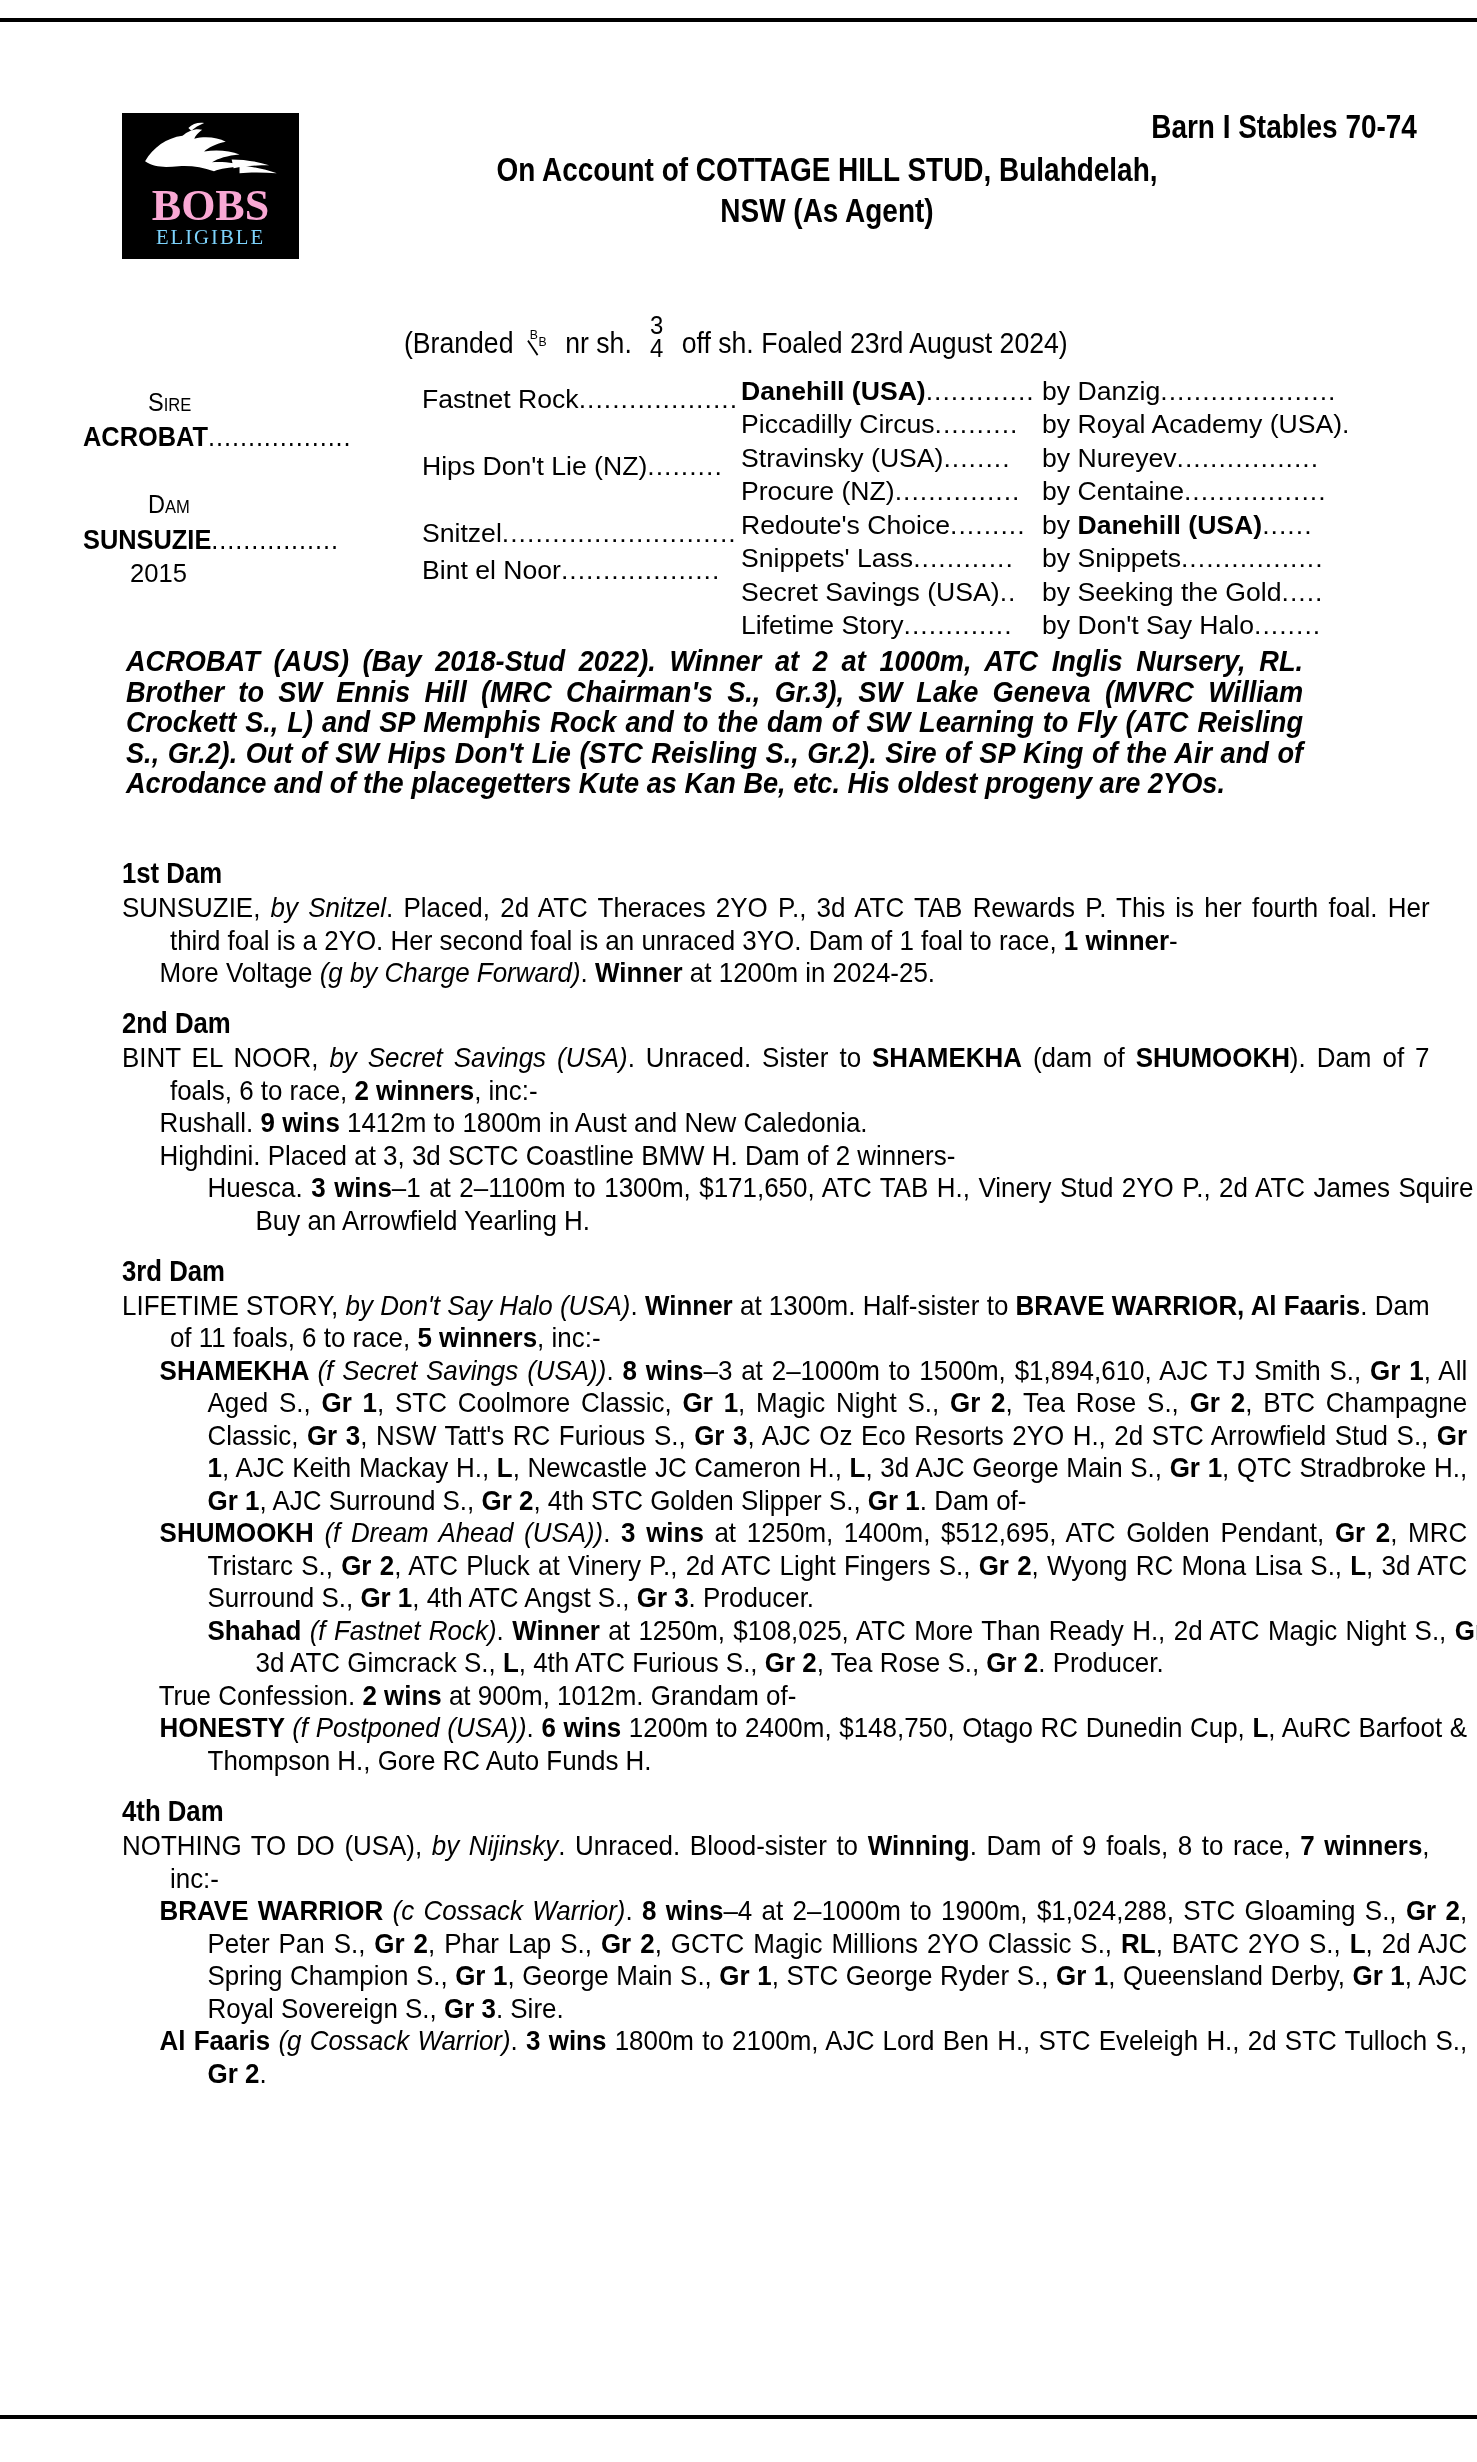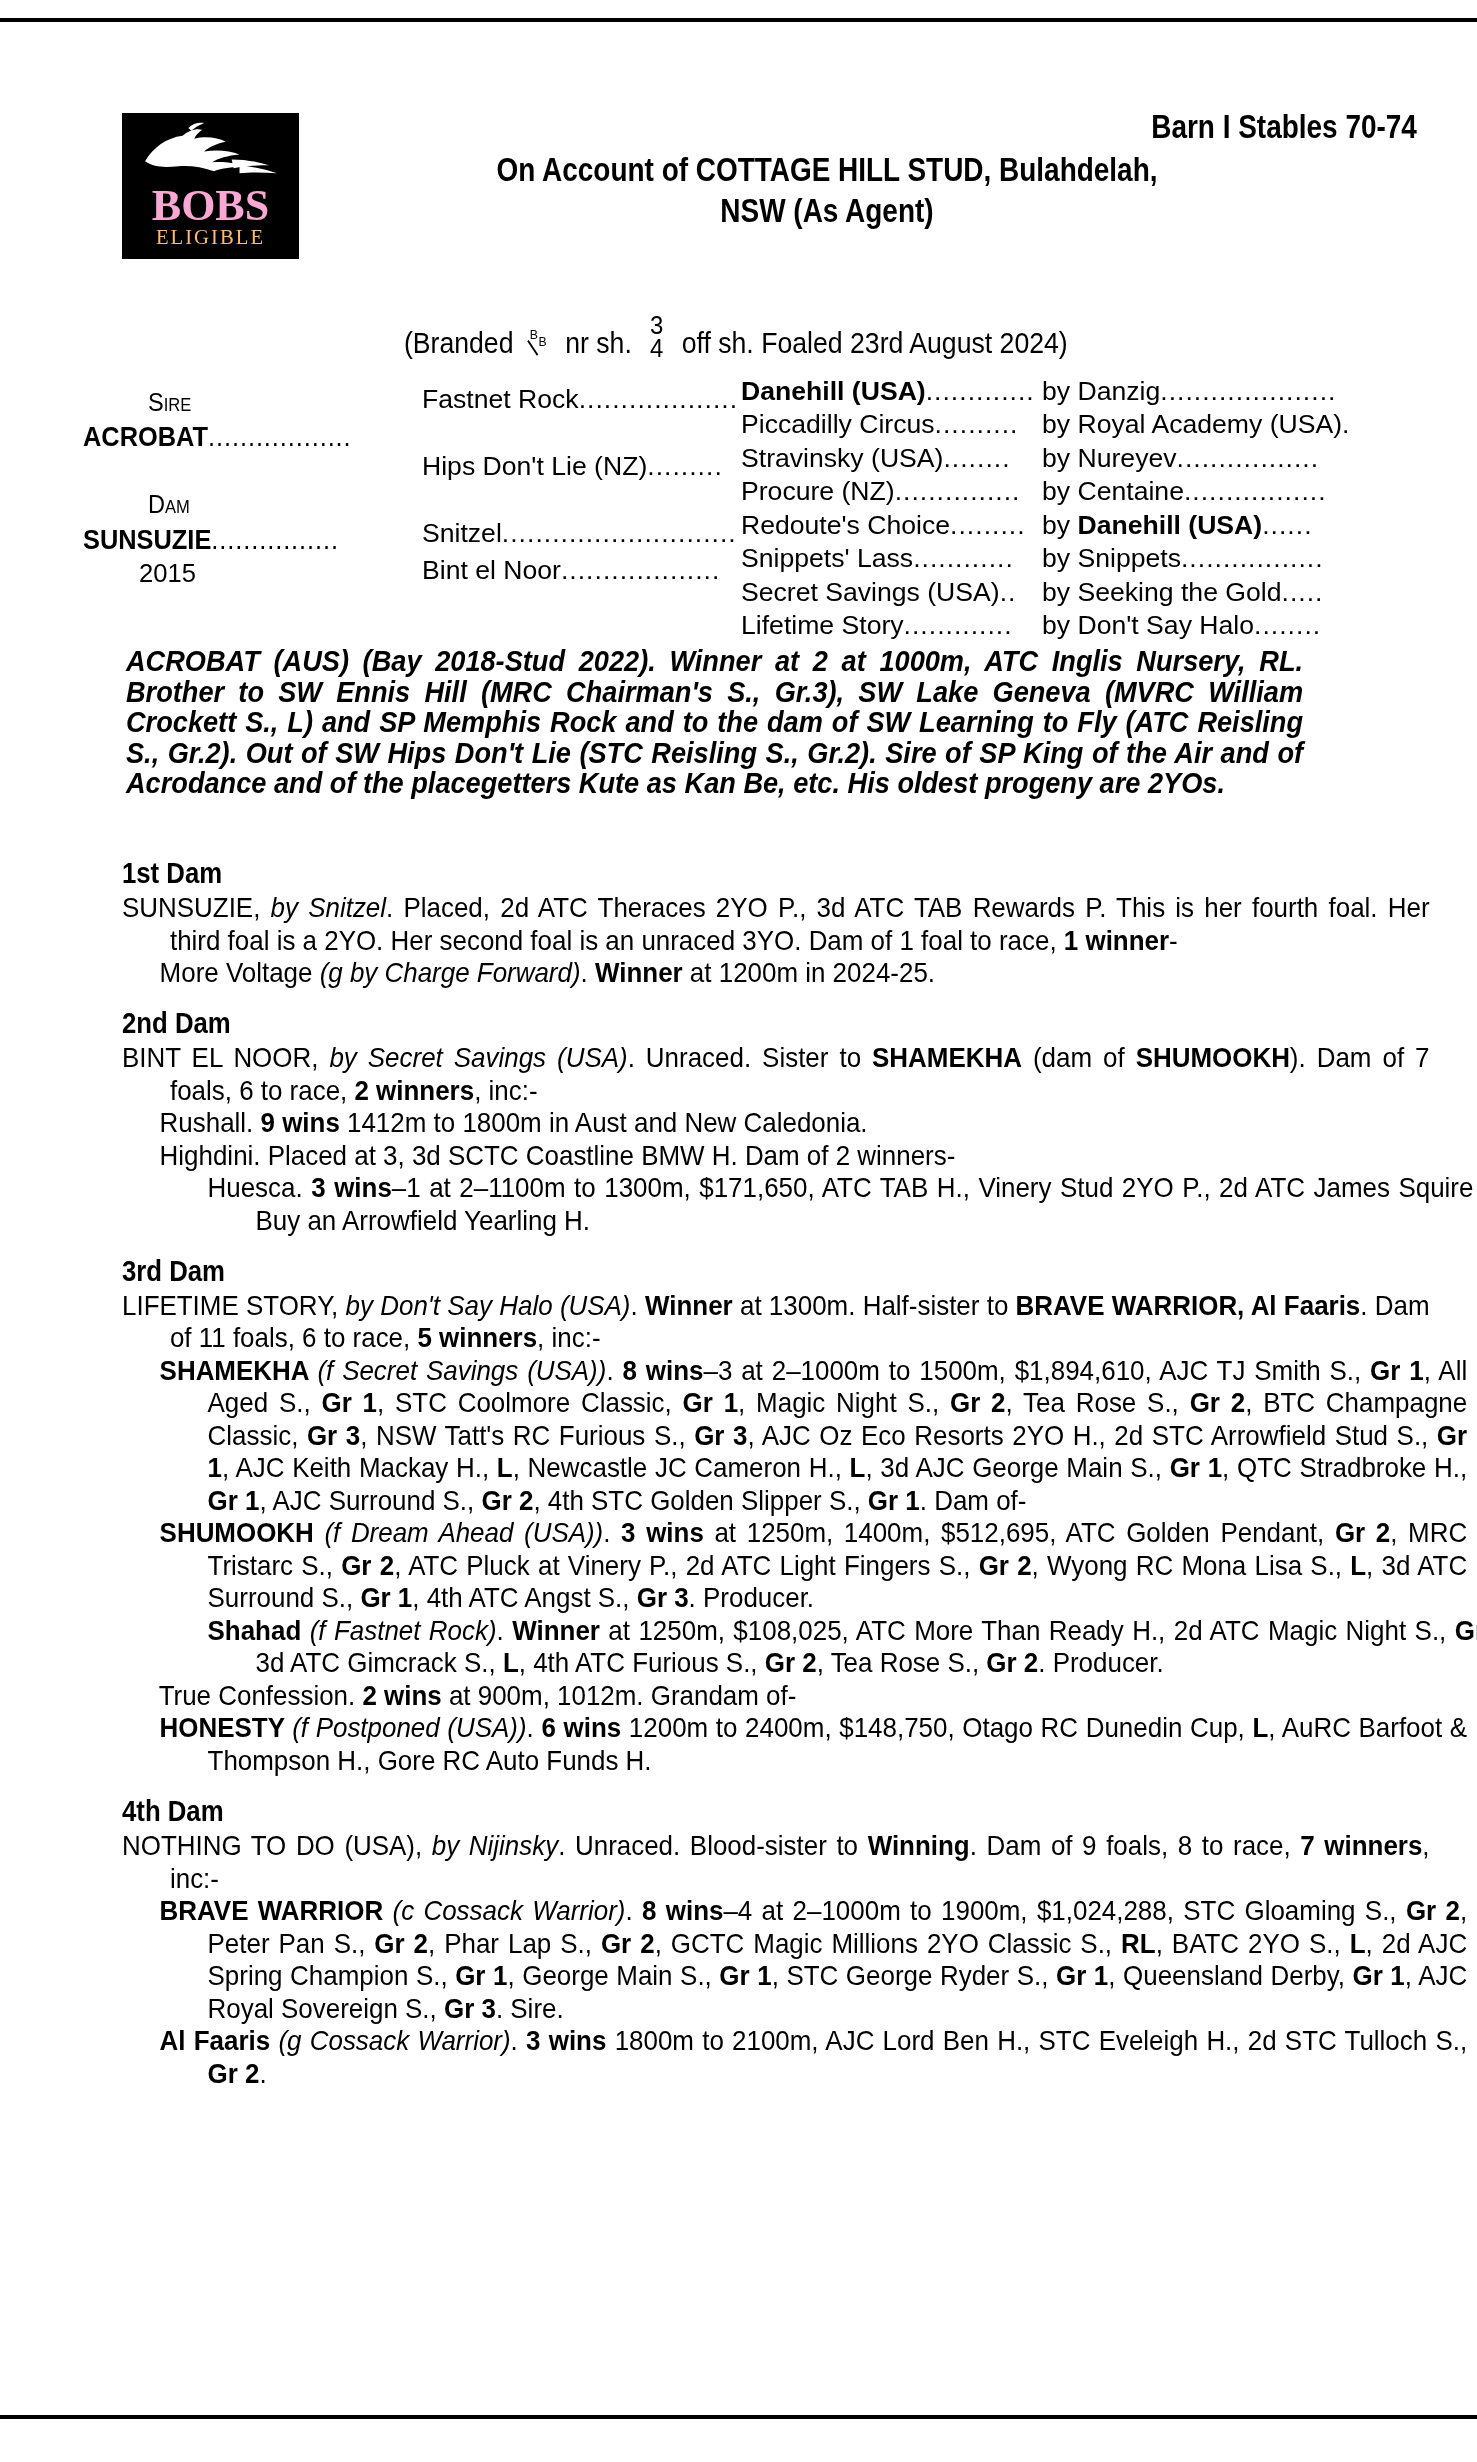--- a/index.html
+++ b/index.html
@@ -25,21 +25,21 @@
     background:#000;
     display:flex; flex-direction:column;
     align-items:center; justify-content:flex-start;
   }
   .logo-horse { width:148px; height:61px; margin-top:8.9px; }
   .logo-bobs {
     color:#f9a8d4; font-family:"Liberation Serif", serif; font-weight:bold;
     font-size:44px; line-height:43px; letter-spacing:0px; margin-top:1px;
   }
   .logo-elig {
-    color:#fdba74; font-family:"Liberation Serif", serif;
+    color:#7dd3fc; font-family:"Liberation Serif", serif;
     font-size:20.7px; line-height:21.7px; letter-spacing:2px;
   }
 
   .barn {
     position:absolute; right:61px; top:9.9px;
     font-weight:bold; font-size:32.5px;
     transform:scaleX(0.86); transform-origin:right center;
     white-space:nowrap;
   }
   .account-wrap {
@@ -80,21 +80,21 @@
   
   .ped { position:absolute; top:372px; left:0; width:1412px; height:256px; font-size:25.6px; }
   .ped .sire-label, .ped .dam-label {
     position:absolute; font-variant:small-caps; font-size:25.6px;
     transform:scaleX(0.92); transform-origin:left center;
   }
   .ped .sire-name, .ped .dam-name {
     position:absolute; font-weight:bold; font-size:27.6px; white-space:nowrap;
     transform:scaleX(0.92); transform-origin:left center;
   }
-  .ped .dam-year { position:absolute; font-size:25.6px;margin-left:9px; }
+  .ped .dam-year { position:absolute; font-size:25.6px; }
   .ped .g2 {
     position:absolute; left:422px; width:325px; white-space:nowrap;
     overflow:hidden; font-size:26.6px;
   }
   .ped .g3 {
     position:absolute; left:741px; width:296px; white-space:nowrap;
     overflow:hidden; font-size:26.6px;
   }
   .ped .g4 {
     position:absolute; left:1042px; width:335px; white-space:nowrap;

